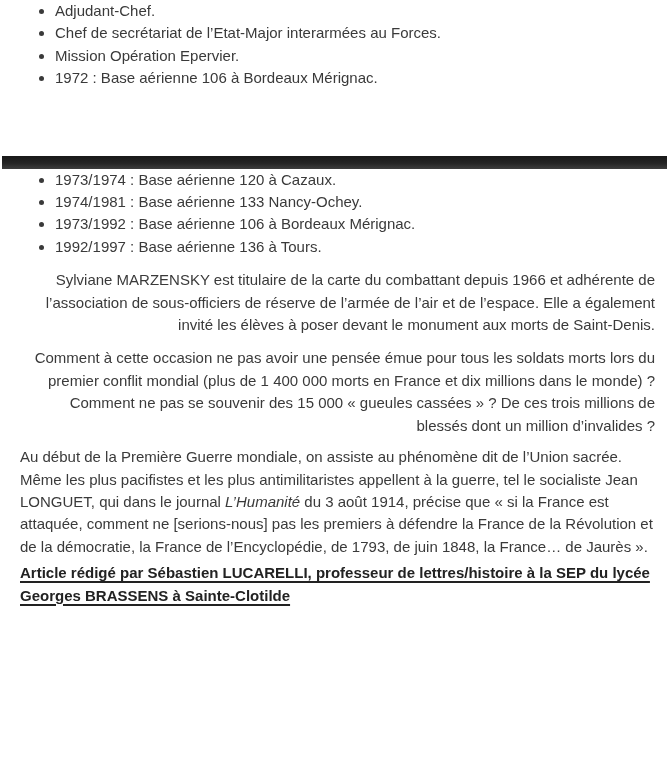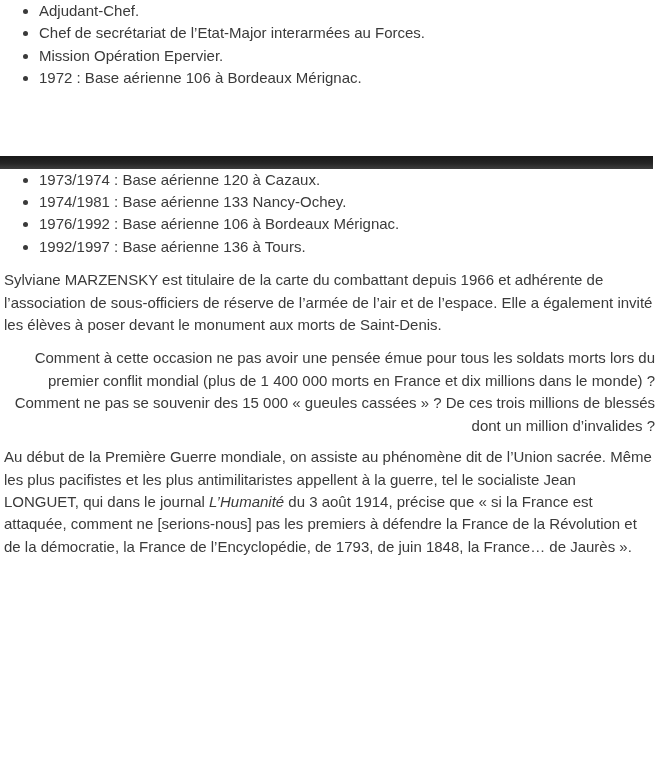--- a/index.html
+++ b/index.html
@@ -12,20 +12,21 @@
     height: 770px;
     overflow: hidden;
     font-family: "Liberation Sans", sans-serif;
     font-size: 15px;
     line-height: 22.4px;
     color: #3a3a3a;
     -webkit-font-smoothing: antialiased;
   }
   .content {
     padding: 0 12px 0 4px;
+    margin-left: 16px;
   }
   ul.bullet-list {
     margin: 0;
     padding: 0 0 0 35px;
     list-style: disc outside;
   }
   ul.bullet-list li {
     margin: 0;
     padding: 0;
   }
@@ -38,21 +39,21 @@
     margin: 66px 0 0 -18px; 
     background: linear-gradient(180deg, #191919 0%, #242424 55%, #3d3d3d 100%);
   }
   .list-bases {
     margin-top: 56px;
   }
   p {
     margin: 0;
   }
   .para-fazsoi       { margin-top: 7px;  }
-  .para-marzensky    { margin-top: 11px; }
+  .para-marzensky    { margin-top: 11px; text-align: right; }
   .para-commemoration{ margin-top: 11px; text-align: right; }
   .para-union-sacree { margin-top: 9px;  }
   .journal-italic {
     font-style: italic;
   }
   .footer-byline {
     margin-top: 4px;
     font-weight: bold;
     color: #222222;
     text-decoration: underline;
@@ -70,25 +71,26 @@
     <li>Chef de secrétariat de l’Etat-Major interarmées au Forces.</li>
     <li>Mission Opération Epervier.</li>
     <li>1972 : Base aérienne 106 à Bordeaux Mérignac.</li>
   </ul>
 
   <div class="divider-bar"></div>
 
   <ul class="bullet-list list-bases">
     <li>1973/1974 : Base aérienne 120 à Cazaux.</li>
     <li>1974/1981 : Base aérienne 133 Nancy-Ochey.</li>
-    <li>1976/1992 : Base aérienne 106 à Bordeaux Mérignac.</li>
+    <li>1973/1992 : Base aérienne 106 à Bordeaux Mérignac.</li>
     <li>1992/1997 : Base aérienne 136 à Tours.</li>
   </ul>
 
 
   <p class="para-marzensky">Sylviane MARZENSKY est titulaire de la carte du combattant depuis 1966 et adhérente de l’association de sous-officiers de réserve de l’armée de l’air et de l’espace. Elle a également invité les élèves à poser devant le monument aux morts de Saint-Denis.</p>
 
   <p class="para-commemoration">Comment à cette occasion ne pas avoir une pensée émue pour tous les soldats morts lors du premier conflit mondial (plus de 1 400 000 morts en France et dix millions dans le monde) ? Comment ne pas se souvenir des 15 000 « gueules cassées » ? De ces trois millions de blessés dont un million d’invalides ?</p>
 
   <p class="para-union-sacree"><span>Au début de la Première Guerre mondiale, on assiste au phénomène dit de l’Union sacrée. Même les plus pacifistes et les plus antimilitaristes appellent à la guerre, tel le socialiste Jean LONGUET, qui dans le journal </span><span class="journal-italic">L’Humanité</span><span> du 3 août 1914, précise que « si la France est attaquée, comment ne [serions-nous] pas les premiers à défendre la France de la Révolution et de la démocratie, la France de l’Encyclopédie, de 1793, de juin 1848, la France… de Jaurès ».</span></p>
 
+  <p class="footer-byline">Article rédigé par Sébastien LUCARELLI, professeur de lettres/histoire à la SEP du lycée Georges BRASSENS à Sainte-Clotilde</p>
 
 </div>
 
 </body></html>

